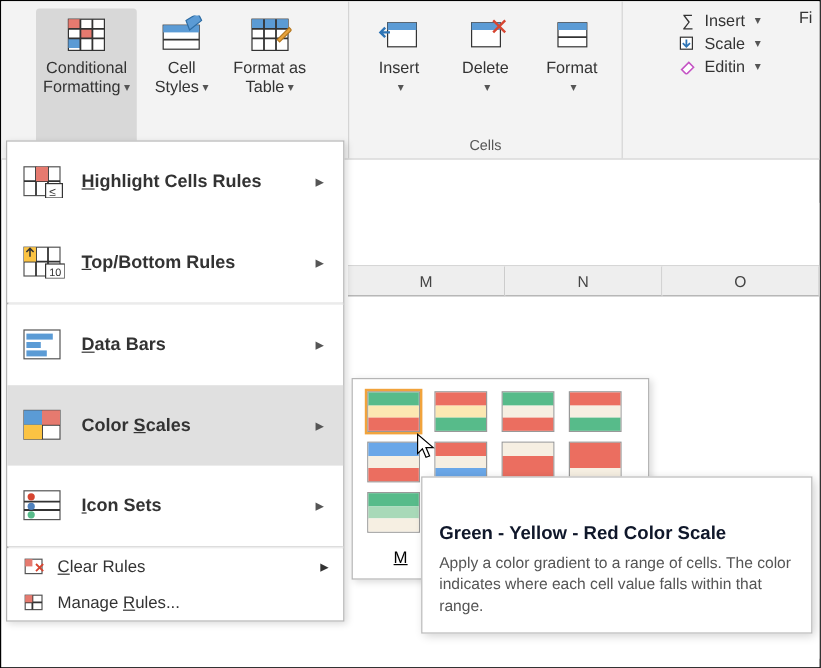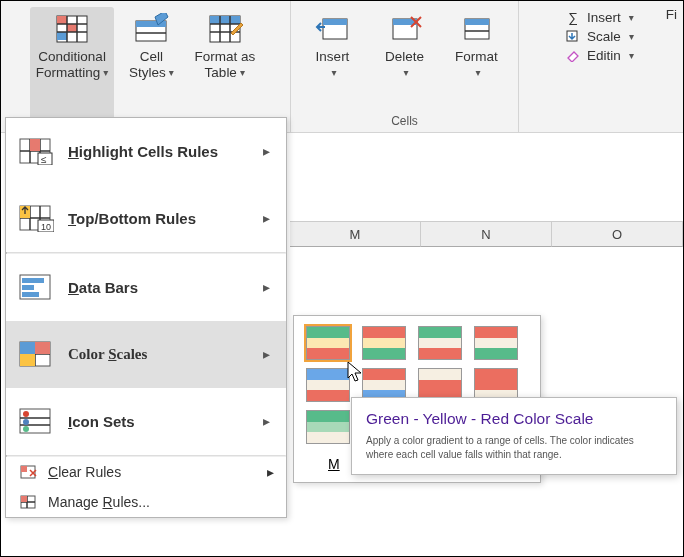--- a/index.html
+++ b/index.html
@@ -67,21 +67,21 @@
   z-index: 10;
 }
 .cf-item {
   display: flex;
   align-items: center;
   padding: 10px 12px;
   gap: 14px;
   border-bottom: 1px solid transparent;
 }
 .cf-item.big { padding: 18px 12px; position: relative; }
-.cf-item.big.hovered { background: #e0e0e0; font-family: Liberation Serif, serif; }
+.cf-item.big.hovered { background: #e0e0e0; }
 .cf-icon { width: 36px; height: 30px; display: flex; align-items: center; justify-content: center; }
 .cf-label { font-size: 15px; font-weight: 600; color: #333; flex: 1; }
 .cf-label .ul { text-decoration: underline; }
 .cf-item .chev { font-size: 14px; color: #555; padding-right: 4px; }
 .cf-sep { border-top: 1px solid #ddd; margin: 0; }
 .cf-small { display: flex; align-items: center; gap: 10px; padding: 6px 12px; font-size: 14px; color: #333; }
 .cf-small .sm-icon { width: 20px; height: 18px; display: flex; align-items: center; justify-content: center; }
 .cf-small .ul { text-decoration: underline; }
 
 
@@ -117,22 +117,22 @@
   position: absolute;
   left: 350px;
   top: 396px;
   width: 326px;
   background: #fff;
   border: 1px solid #b9b9b9;
   box-shadow: 2px 2px 8px rgba(0,0,0,0.2);
   z-index: 12;
   padding: 12px 14px;
 }
-.tooltip-title { font-size: 15.5px; font-weight: 400; color: #4c1d95; margin-bottom: 6px; }
-.tooltip-body { font-size: 10px; color: #555; line-height: 1.4; }
+.tooltip-title { font-size: 15.5px; font-weight: 700; color: #0f172a; margin-bottom: 6px; margin-top: 26px; }
+.tooltip-body { font-size: 13px; color: #555; line-height: 1.4; }
 
 
 .sheet {
   position: absolute;
   left: 289px;
   top: 168px;
   right: 0;
   height: 380px;
   background: #fff;
 }

